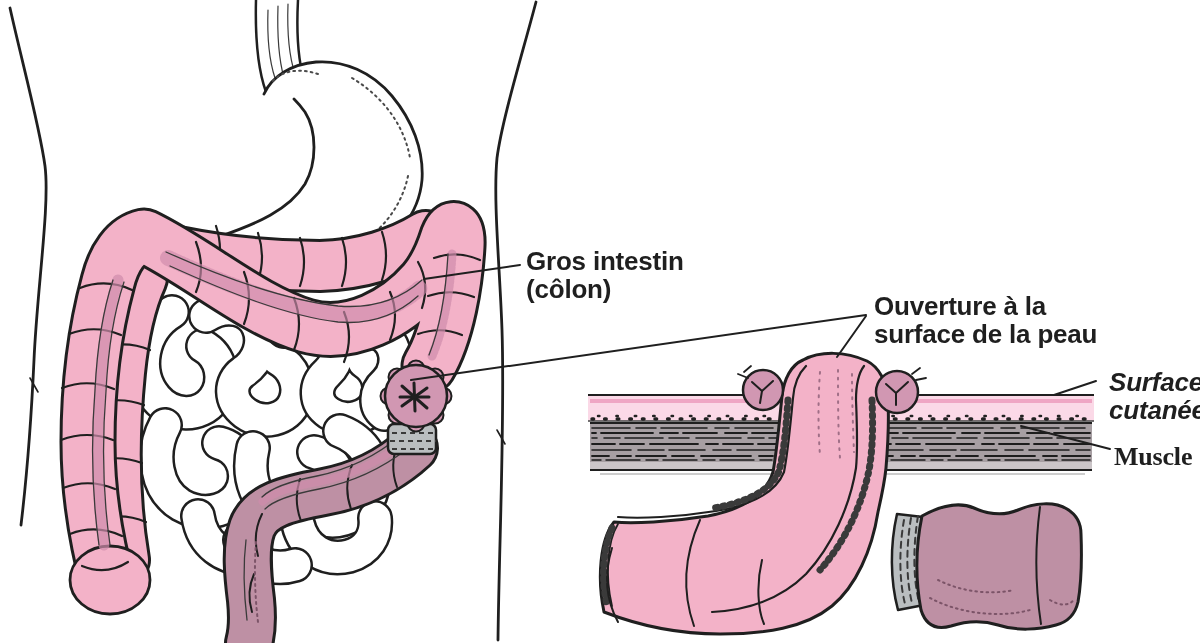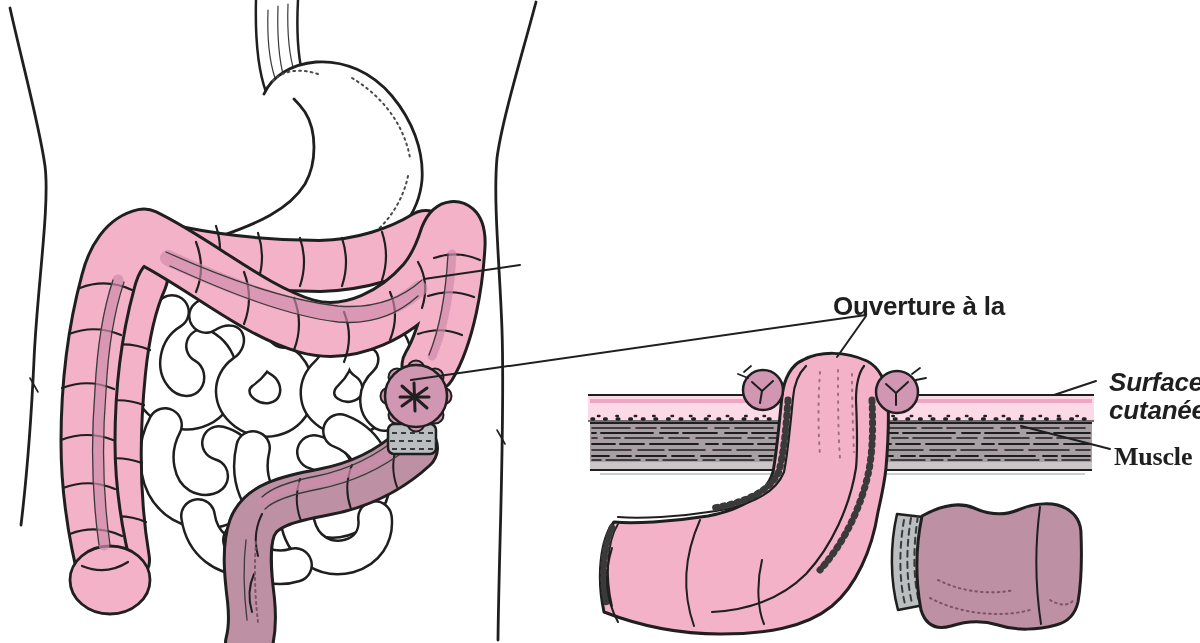--- a/index.html
+++ b/index.html
@@ -269,22 +269,27 @@
 
   <g class="s-ink f-none" stroke-width="2">
     <path d="M 520,265 L 424,279"></path>
     <path d="M 866,315 L 411,380"></path>
     <path d="M 866,316 L 837,357"></path>
     <path d="M 1096,381 L 1054,395"></path>
     <path d="M 1110,449 L 1021,426"></path>
   </g>
 </svg>
 
-<div class="label" style="left:833px;top:292px;">
+<div class="label" style="left:526px;top:247px;">
+  <span>Gros intestin</span>
+  <span>(côlon)</span>
+</div>
+<div class="label" style="left:874px;top:292px;">
   <span>Ouverture à la</span>
+  <span>surface de la peau</span>
 </div>
 <div class="label" style="left:1109px;top:368px;font-style:italic;">
   <span>Surface</span>
   <span>cutanée</span>
 </div>
 <div class="label" style="left:1114px;top:443px;font-family:Liberation Serif, serif;">
   <span>Muscle</span>
 </div>
 </div>
 

